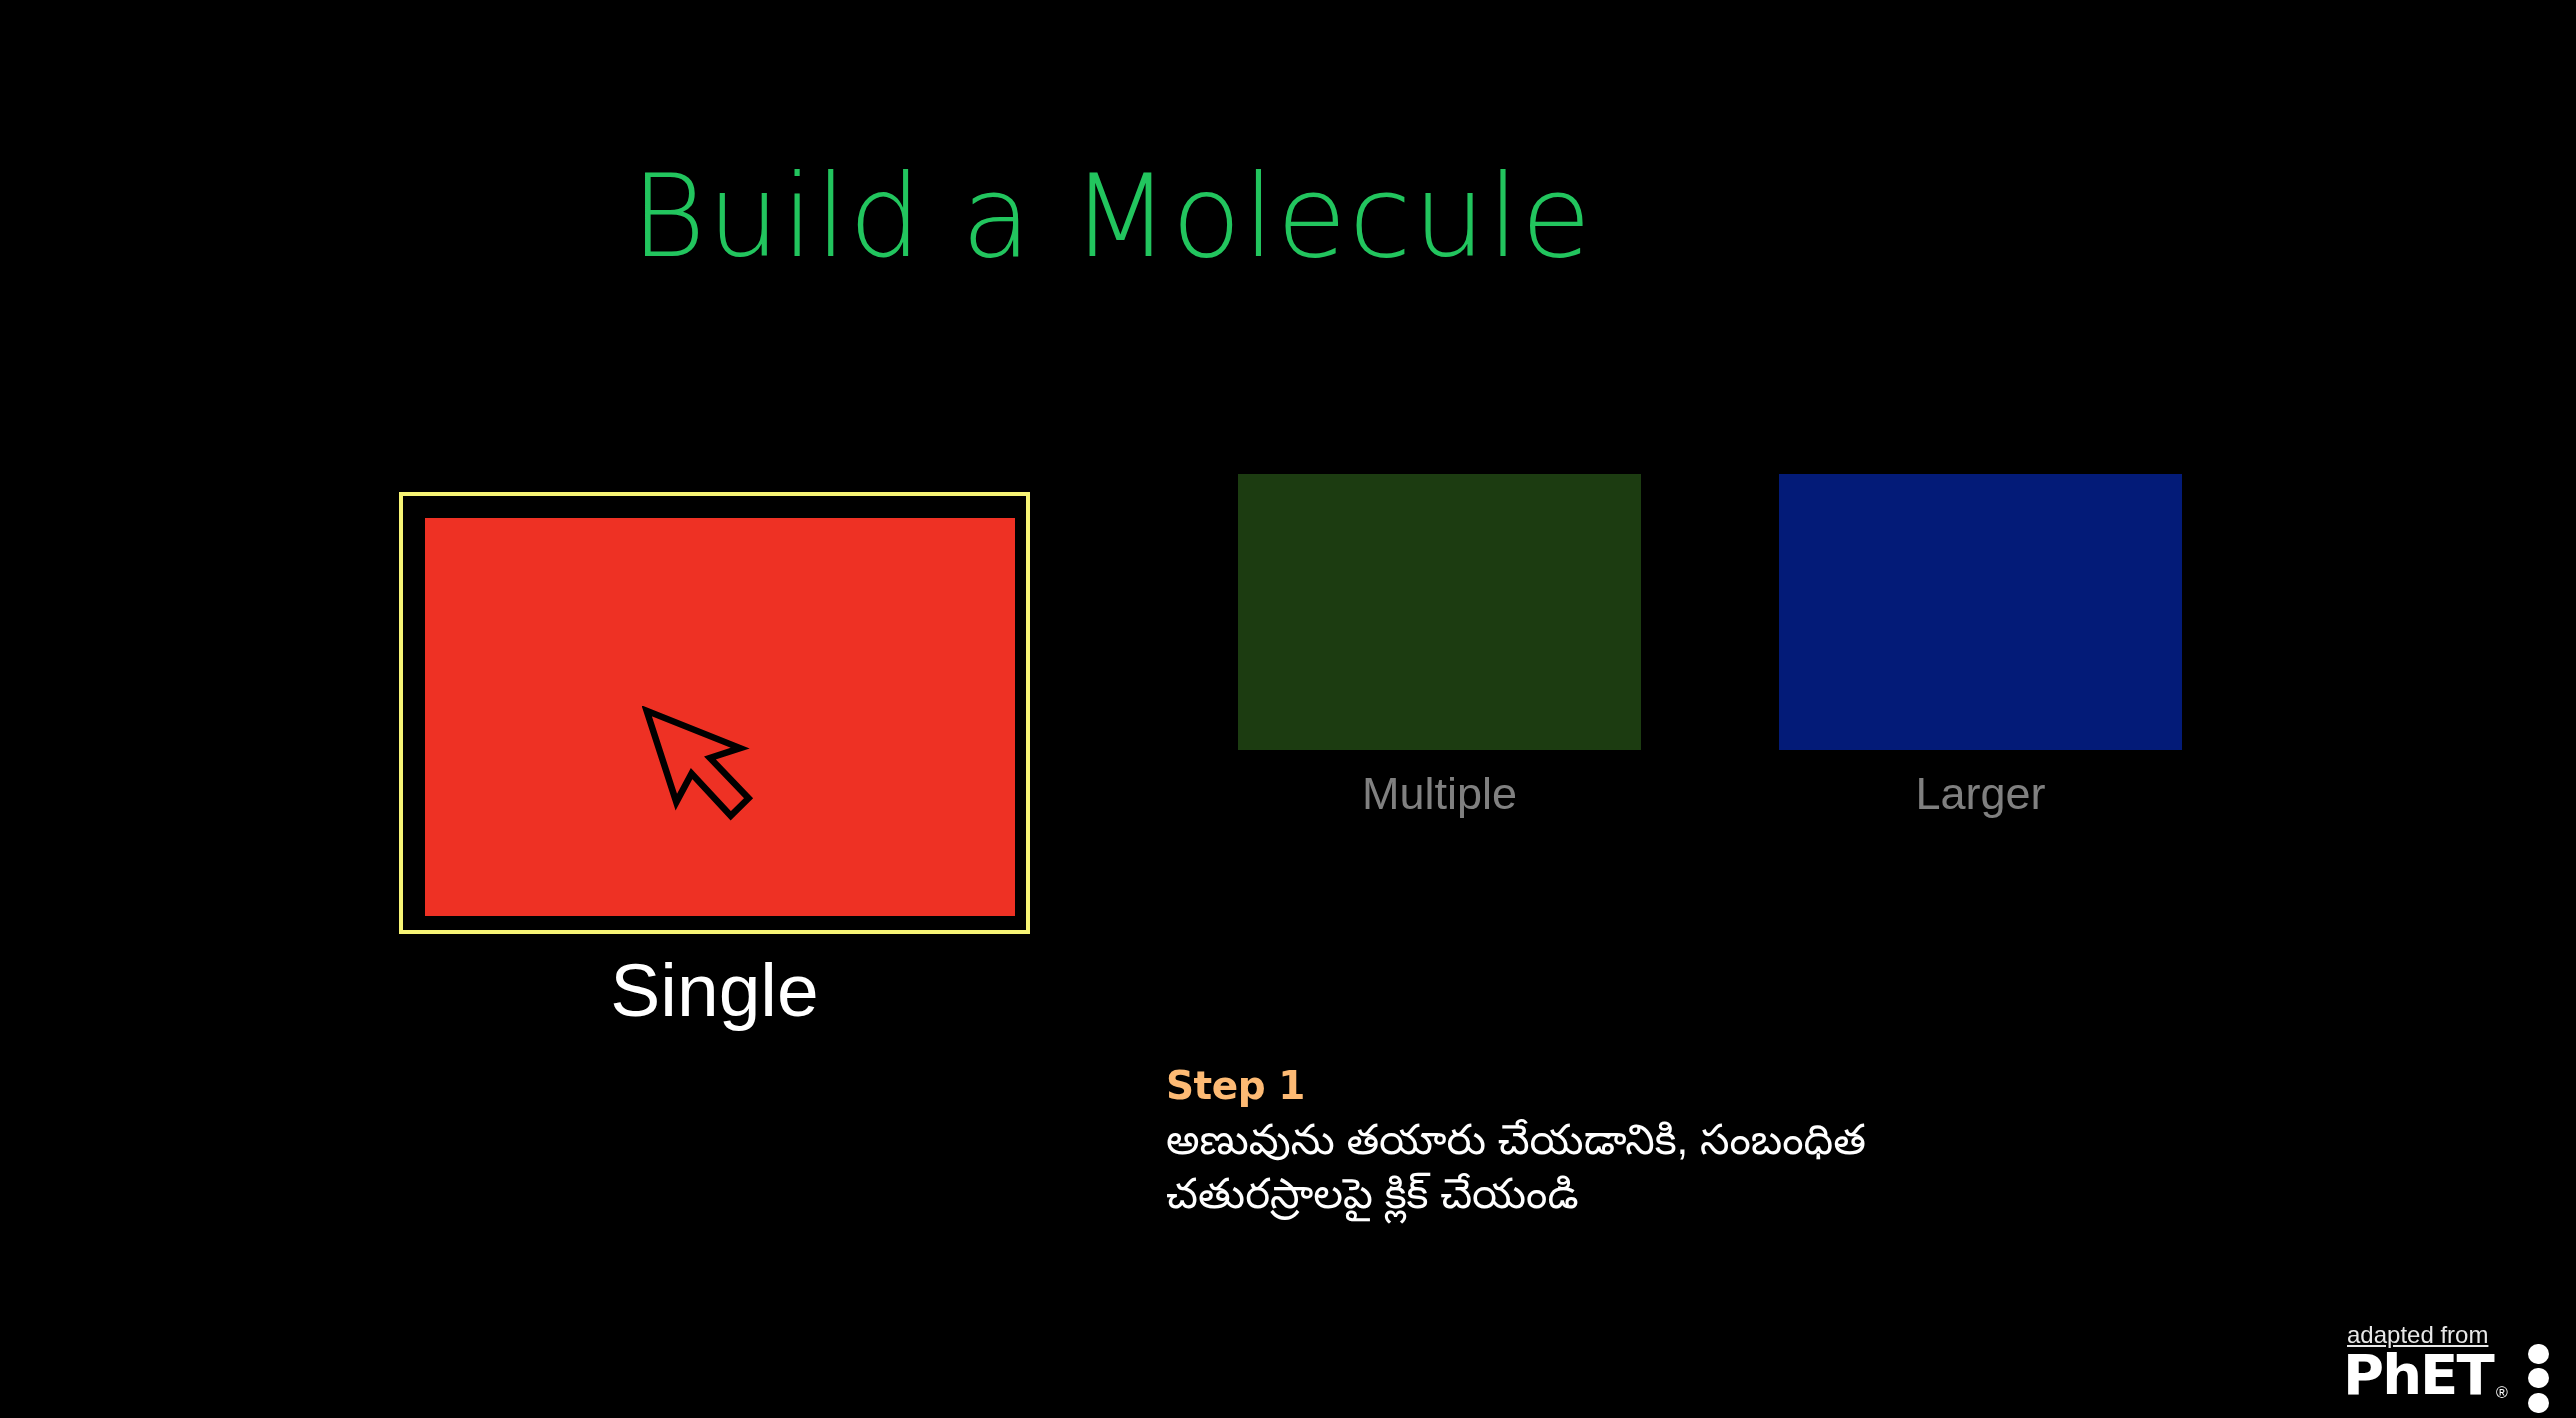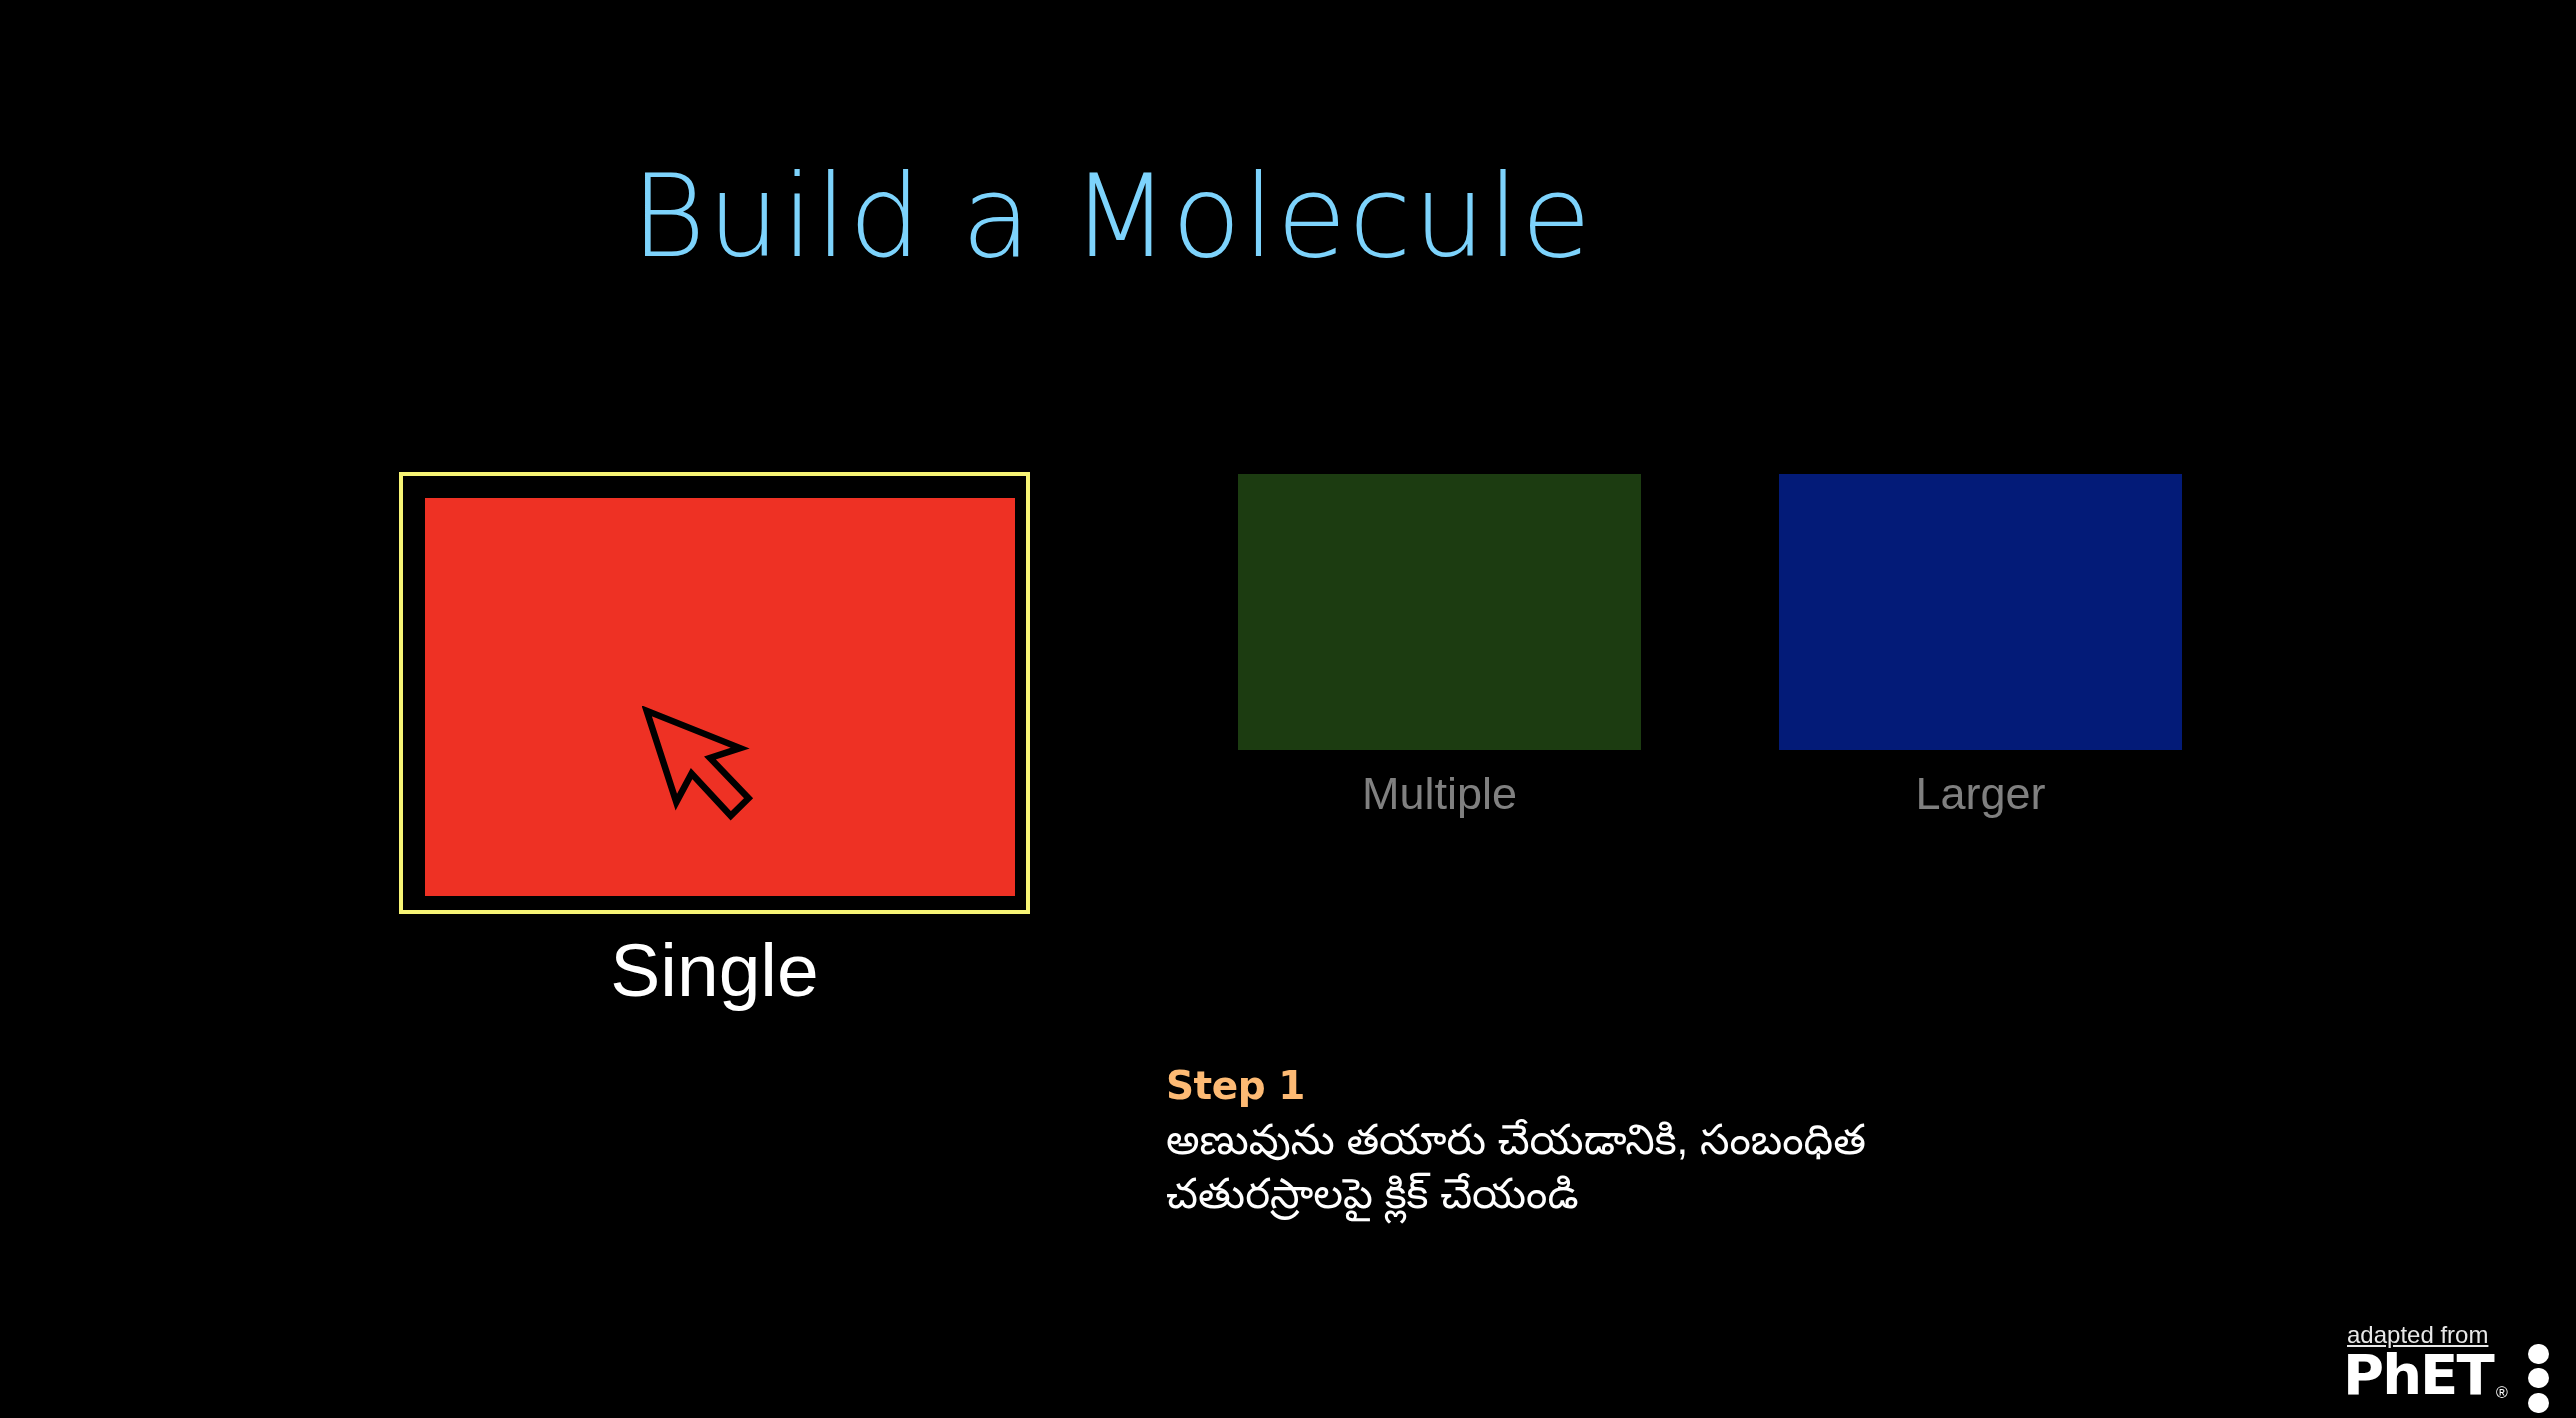--- a/index.html
+++ b/index.html
@@ -16,34 +16,34 @@
     background: #000000;
   }
 
   
   #page-title {
     position: absolute;
     left: 0;
     top: 151px;
     width: 2224px;
     text-align: center;
-    color: #7dd3fc;
+    color: #22c55e;
     font-family: "DejaVu Sans", sans-serif;
     font-size: 114px;
     font-weight: 300;
     letter-spacing: 1.9px;
     line-height: 1.15;
     white-space: nowrap;
   }
 
   
   #option-single {
     position: absolute;
     left: 399px;
-    top: 472px;
+    top: 492px;
     width: 631px;
     height: 442px;
   }
   #single-selection-frame {
     position: absolute;
     left: 0;
     top: 0;
     width: 631px;
     height: 442px;
     box-sizing: border-box;

